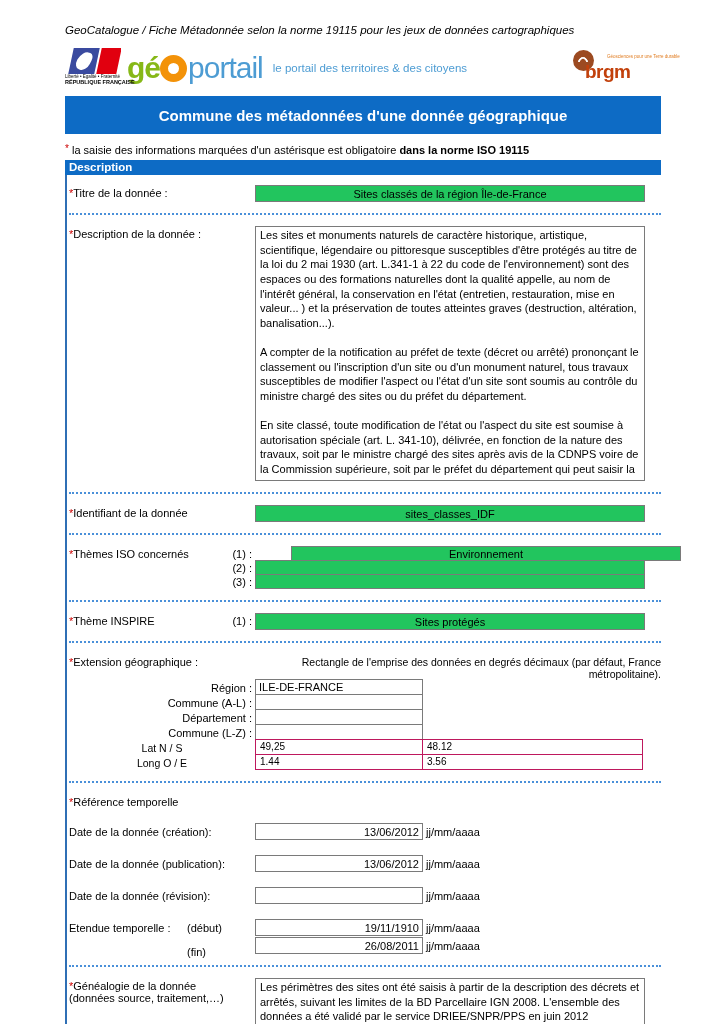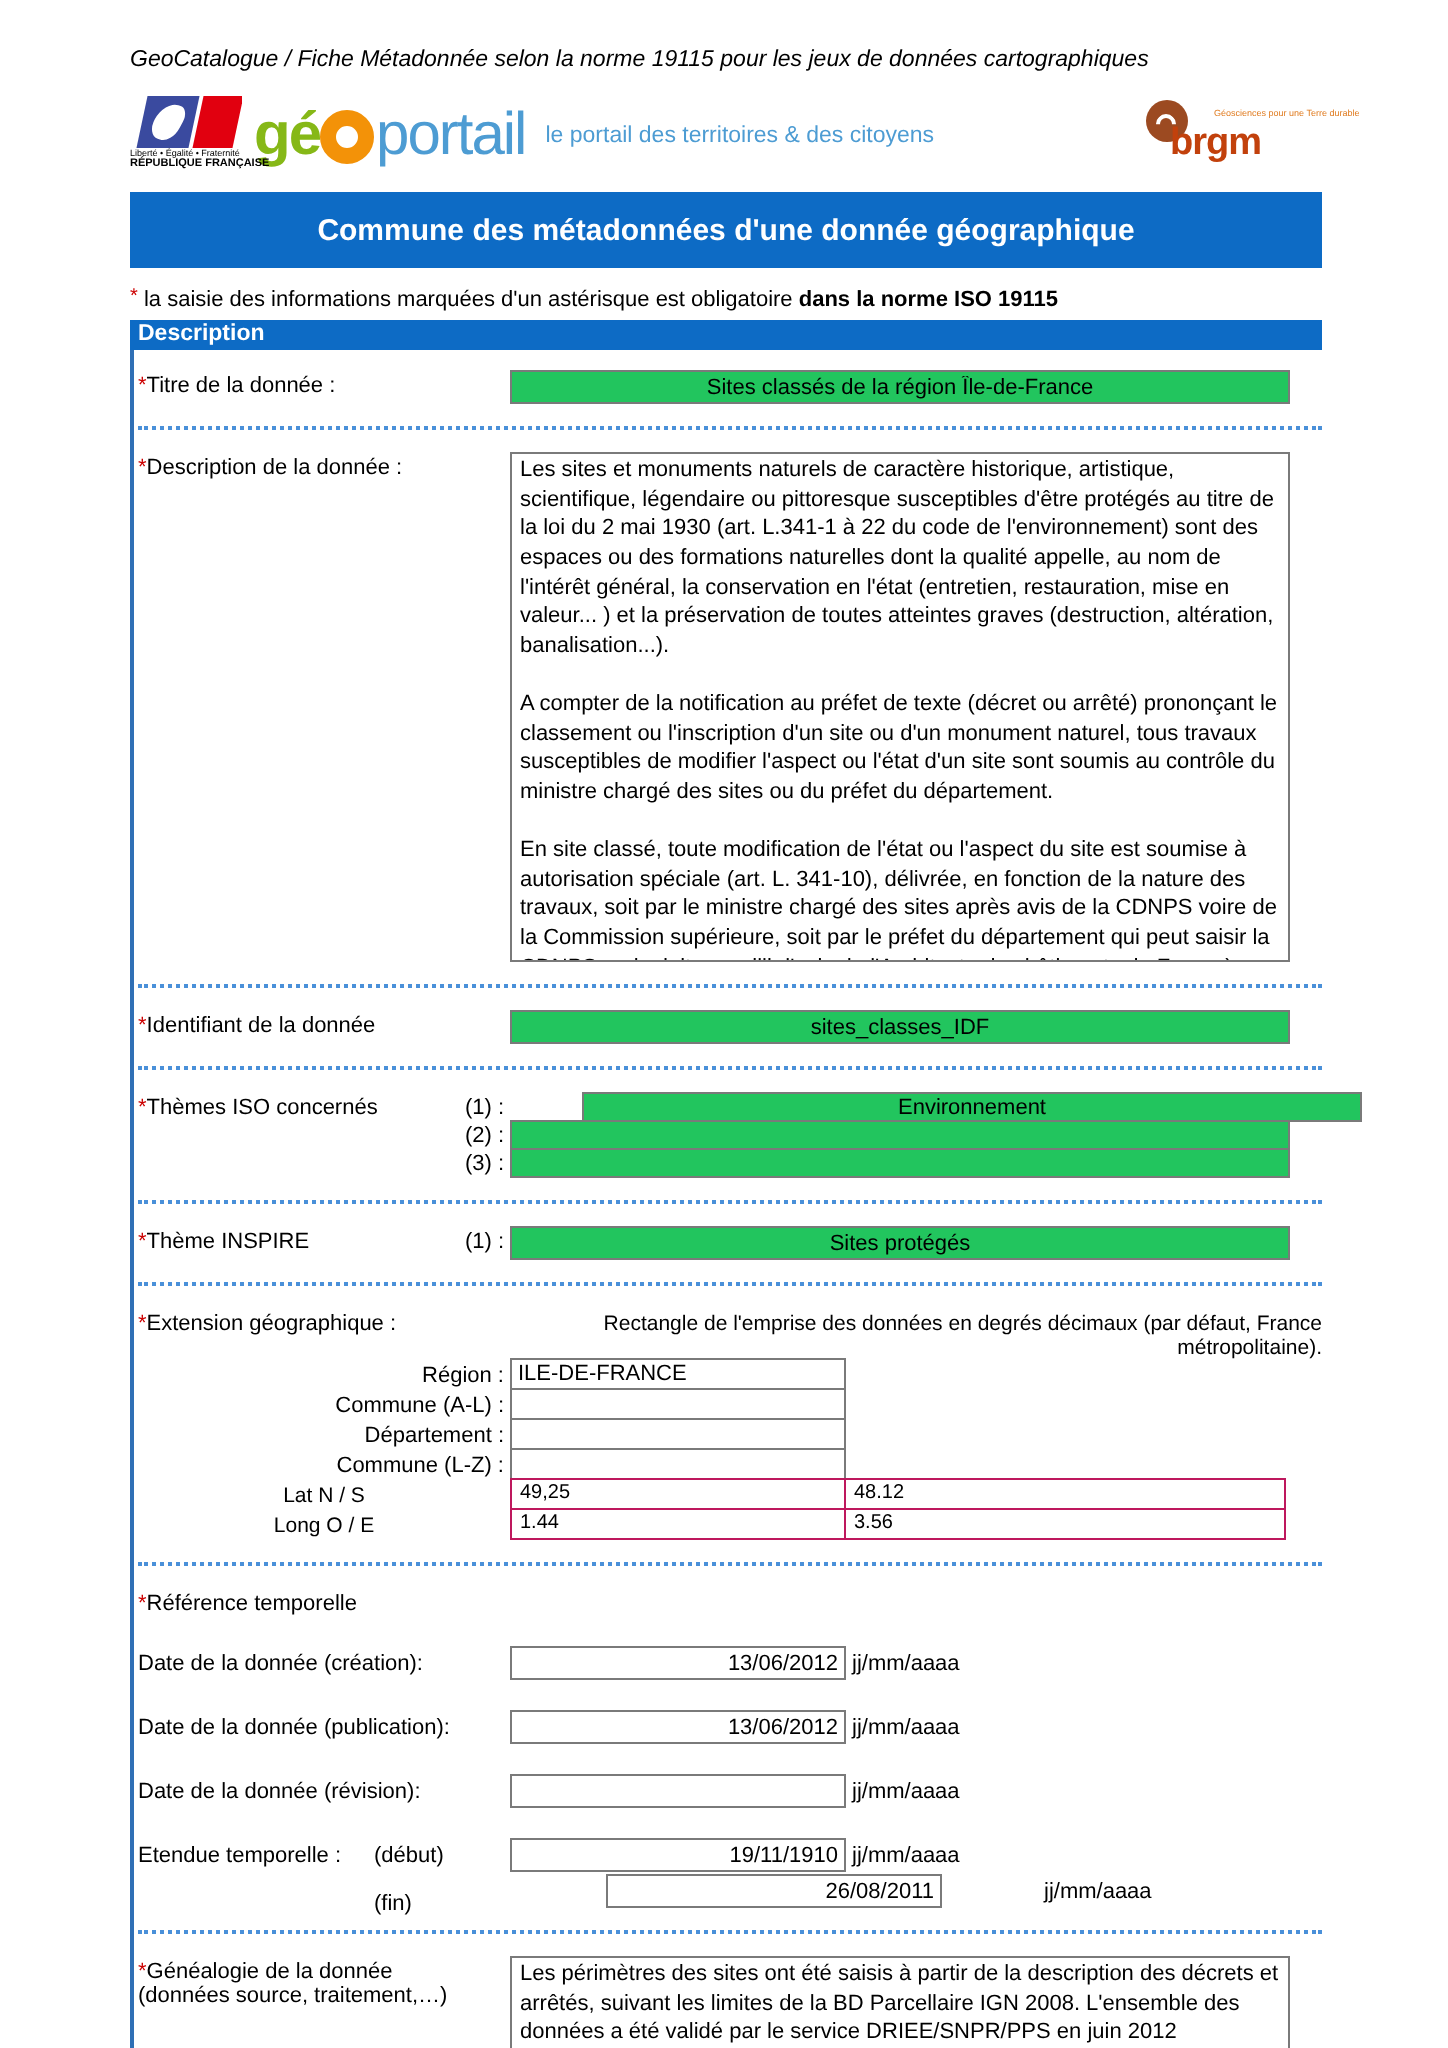--- a/index.html
+++ b/index.html
@@ -96,21 +96,21 @@
   .cell2 { width:221px; margin-left:-1px; }
 
   
   .trow { display:flex; align-items:center; font-size:11px; margin-top:15px; }
   .trow .flabel { padding-top:0; }
   .dbox { width:168px; height:17px; border:1px solid #7a7a7a; background:#fff;
           font-family:inherit; font-size:11px; text-align:right; padding:0 3px; }
   .dsuffix { margin-left:3px; }
   .etendue-label { position:relative; }
   .sub-date { position:absolute; left:118px; top:0; }
-  .trow-tight { margin-top:1px;gap:48px; }
+  .trow-tight { margin-top:1px; }
 
   .gene-label2 { font-size:11px; }
 </style>
 </head>
 <body>
 
 <div class="page">
 
   <div class="doc-title">GeoCatalogue / Fiche Métadonnée selon la norme 19115 pour les jeux de données cartographiques</div>
 

